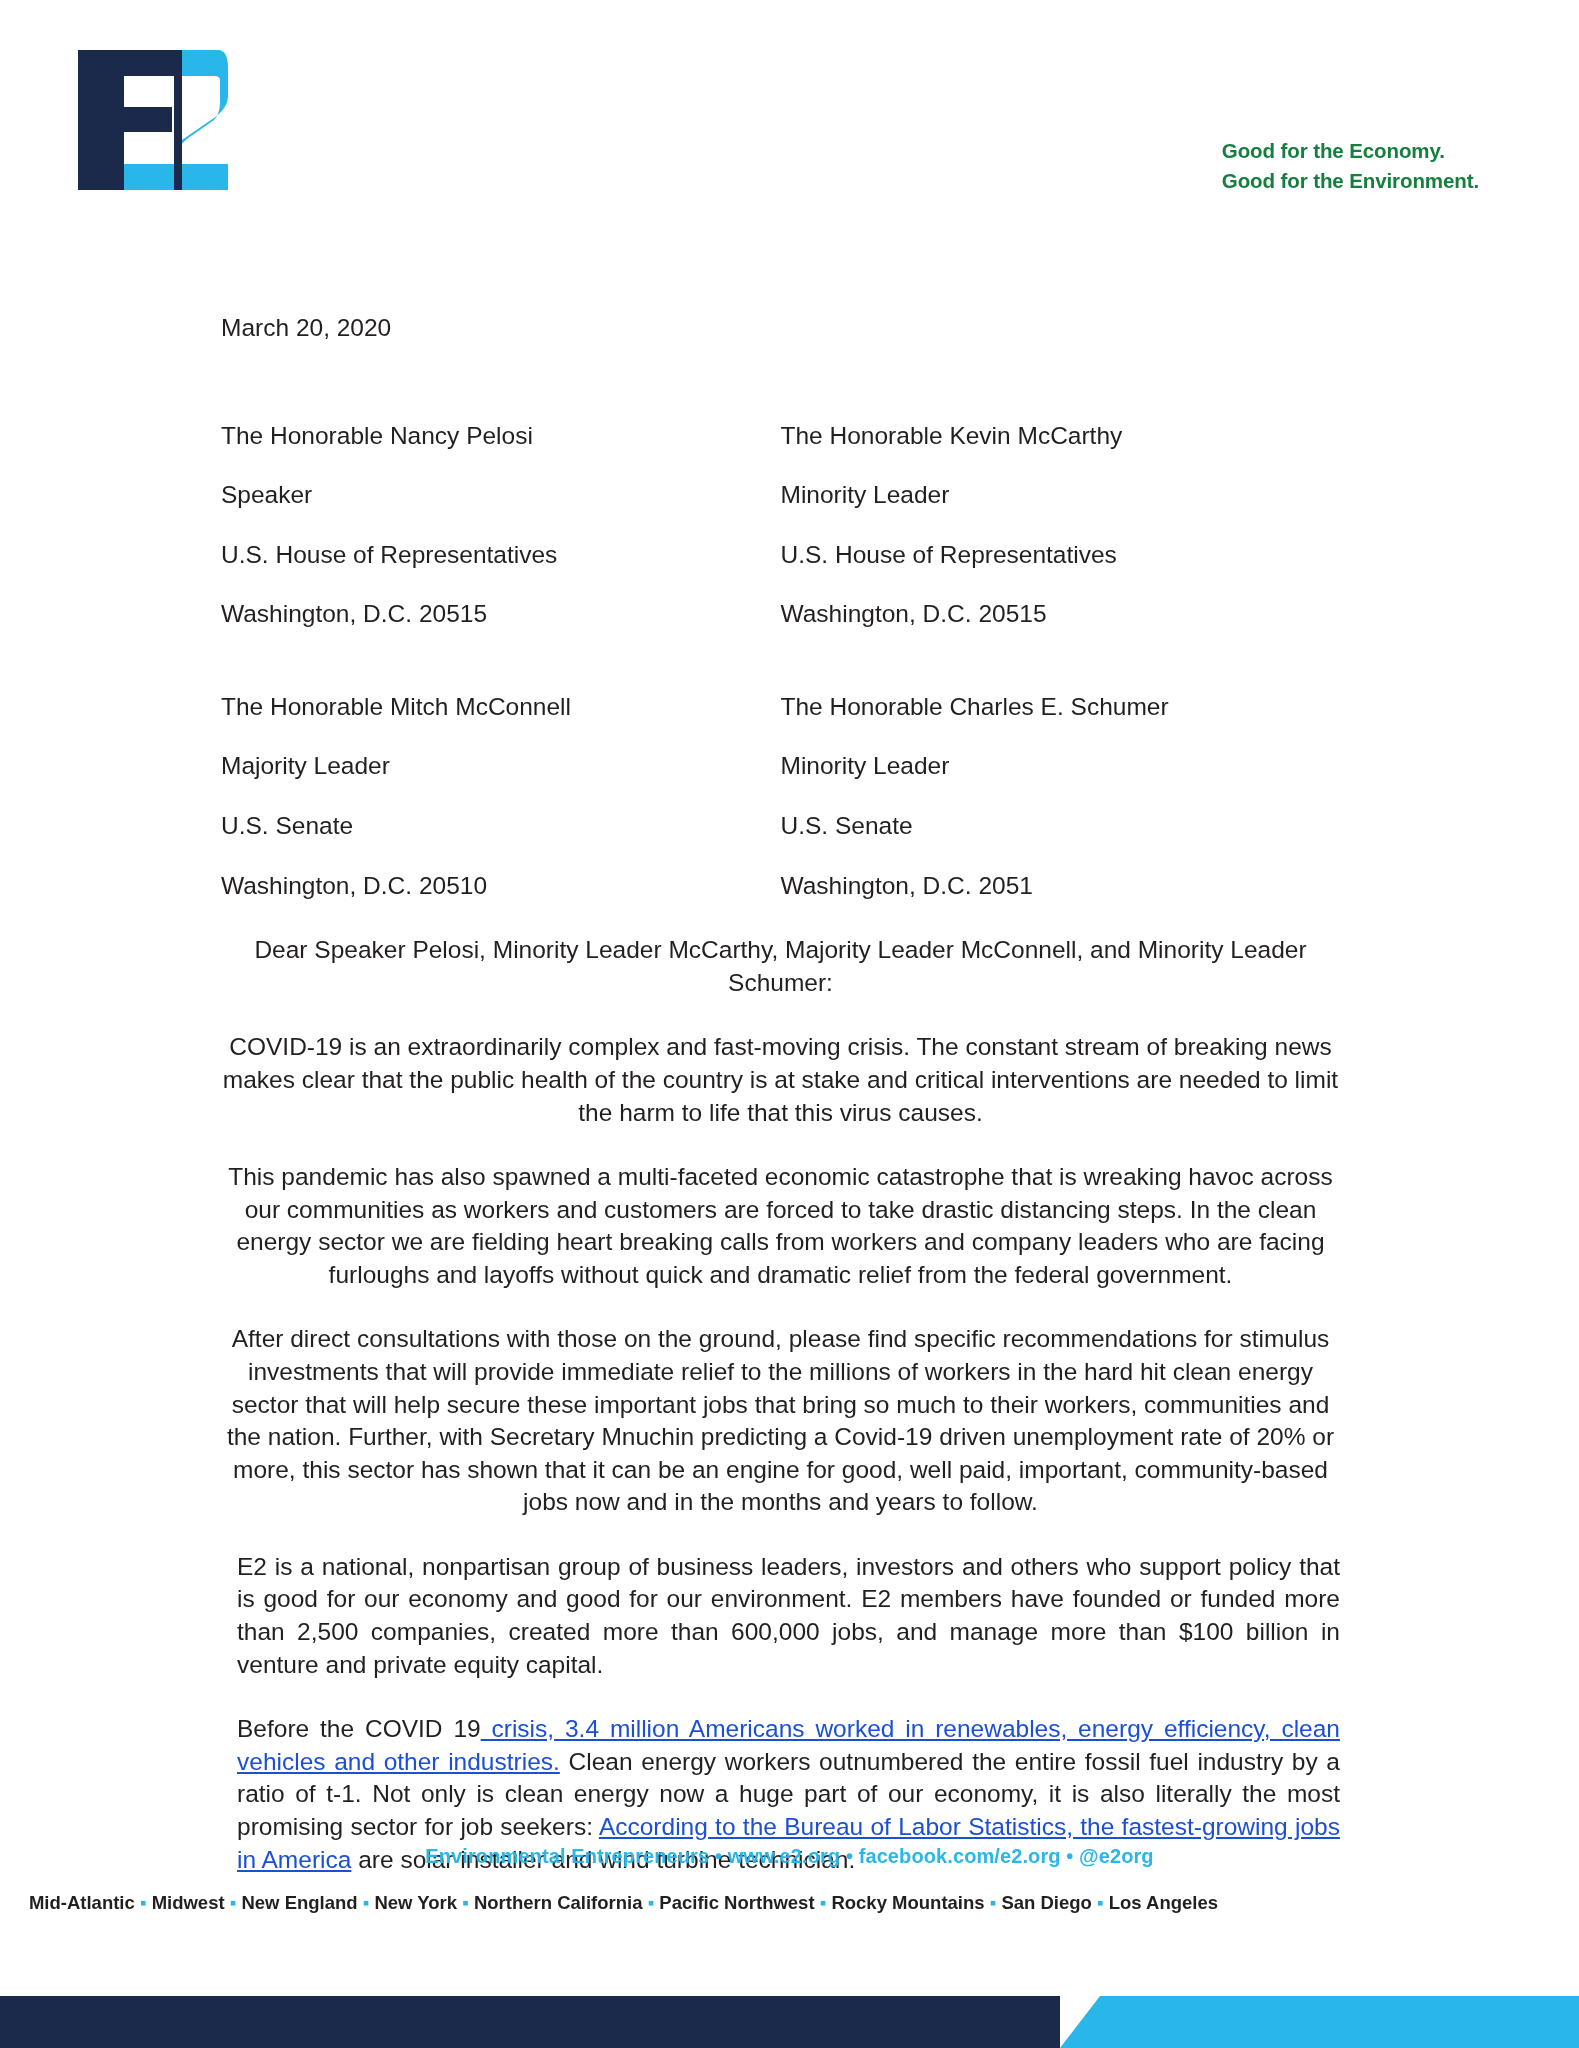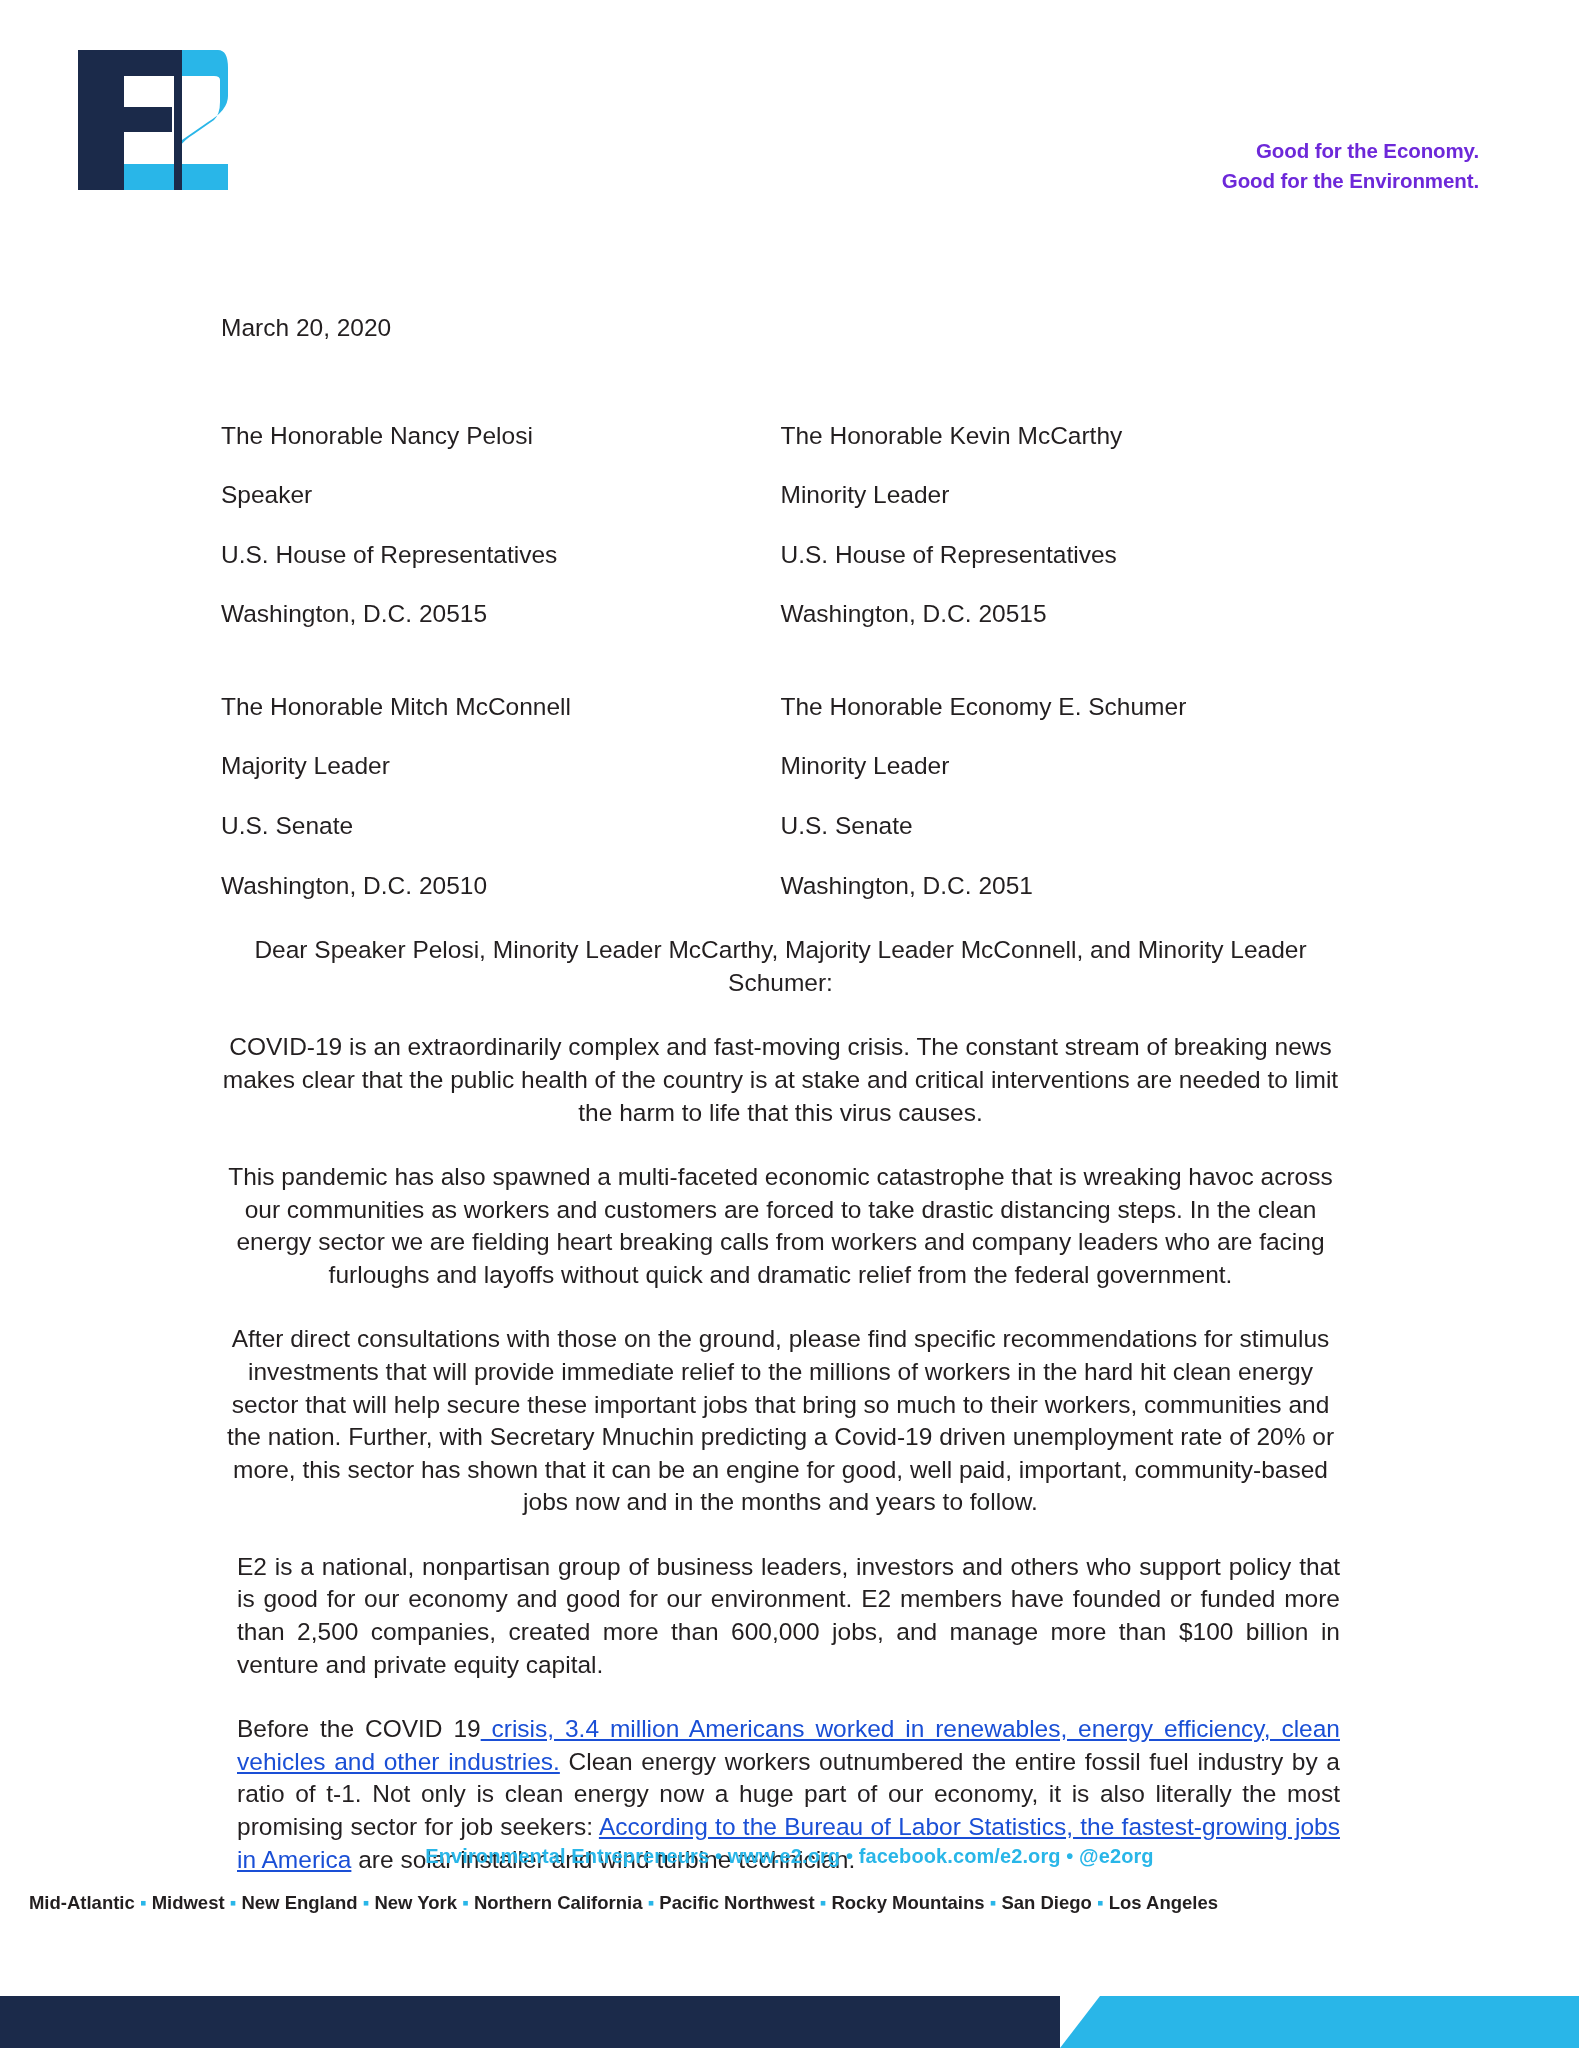--- a/index.html
+++ b/index.html
@@ -34,25 +34,25 @@
     top: 50px;
     width: 150px;
     height: 140px;
   }
   .logo svg { display: block; }
 
   .tagline {
     position: absolute;
     right: 100px;
     top: 136px;
-    text-align: right;
+    text-align: left;
     font-size: 20.5px;
     font-weight: bold;
     line-height: 1.45;
-    color: #6d28d9;
+    color: #15803d;
     letter-spacing: -0.1px;
   }
 
   
   .content {
     position: absolute;
     left: 221px;
     top: 312px;
     width: 1119px;
     font-size: 24.5px;
@@ -182,21 +182,21 @@
     <div class="addr-gap"></div>
 
     <div class="addr-block">
       <div class="addr-col">
         <span class="line">The Honorable Mitch McConnell</span>
         <span class="line">Majority Leader</span>
         <span class="line">U.S. Senate</span>
         <span class="line">Washington, D.C. 20510</span>
       </div>
       <div class="addr-col">
-        <span class="line">The Honorable Economy E. Schumer</span>
+        <span class="line">The Honorable Charles E. Schumer</span>
         <span class="line">Minority Leader</span>
         <span class="line">U.S. Senate</span>
         <span class="line">Washington, D.C. 2051</span>
       </div>
     </div>
 
     <p class="para salutation">Dear Speaker Pelosi, Minority Leader McCarthy, Majority Leader McConnell, and Minority Leader Schumer:</p>
 
     <p class="para">COVID-19 is an extraordinarily complex and fast-moving crisis. The constant stream of breaking news makes clear that the public health of the country is at stake and critical interventions are needed to limit the harm to life that this virus causes.</p>
     <p class="para">This pandemic has also spawned a multi-faceted economic catastrophe that is wreaking havoc across our communities as workers and customers are forced to take drastic distancing steps. In the clean energy sector we are fielding heart breaking calls from workers and company leaders who are facing furloughs and layoffs without quick and dramatic relief from the federal government.</p>

